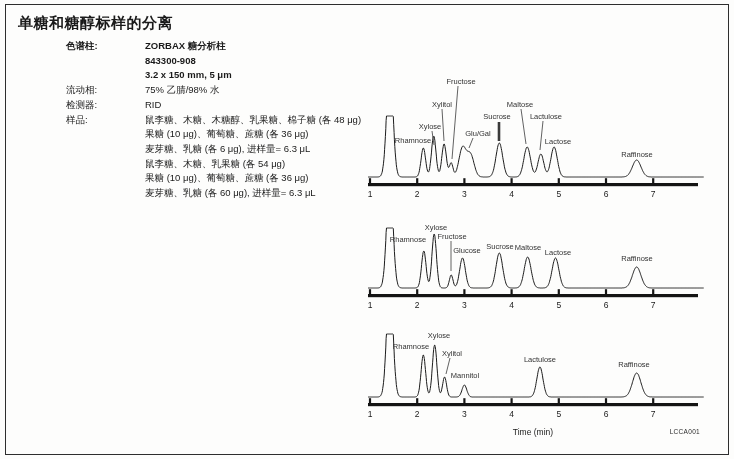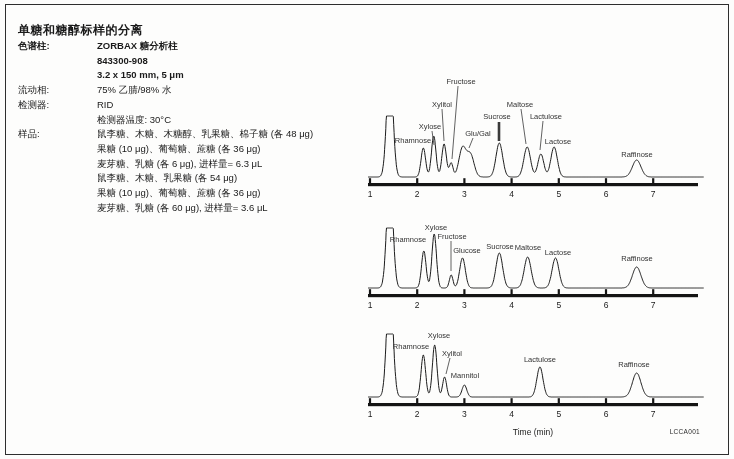--- a/index.html
+++ b/index.html
@@ -2,23 +2,23 @@
 <html><head>
 <meta charset="utf-8">
 <style>
   html,body{margin:0;padding:0;}
   body{
     width:734px;height:459px;position:relative;overflow:hidden;
     background:#fdfdfc;color:#1a1a1a;
     font-family:"Liberation Sans","DejaVu Sans",sans-serif;
   }
   .frame{position:absolute;left:5px;top:4px;right:5px;bottom:4px;border:1.6px solid #2e2e2e;}
-  .title{position:absolute;left:18px;top:14px;font-size:12px;font-weight:bold;letter-spacing:.5px;margin-top:8px;}
+  .title{position:absolute;left:18px;top:14px;font-size:15px;font-weight:bold;letter-spacing:.5px;}
   .conds{position:absolute;left:18px;top:39px;font-size:9.5px;line-height:14.72px;white-space:nowrap;}
-  .crow{height:14.72px;}
+  .crow{height:14.72px;margin-left:48px;}
   .clab{display:inline-block;width:79px;vertical-align:top;}
   .cval{display:inline-block;vertical-align:top;}
   .b{font-weight:bold;}
   #charts{position:absolute;left:352px;top:0;width:372px;height:459px;}
   .chrom{position:absolute;left:0;}
   .figcode{position:absolute;left:644px;top:428px;width:56px;text-align:right;font-size:6.5px;color:#2a2a2a;letter-spacing:.3px;}
   svg text{font-family:"Liberation Sans","DejaVu Sans",sans-serif;}
 </style>
 </head>
 <body>
@@ -26,27 +26,26 @@
 <div class="frame"></div>
 
 <div class="title">单糖和糖醇标样的分离</div>
 
 <div class="conds">
   <div class="crow"><span class="clab b">色谱柱:</span><span class="cval b">ZORBAX 糖分析柱</span></div>
   <div class="crow"><span class="clab"></span><span class="cval b">843300-908</span></div>
   <div class="crow"><span class="clab"></span><span class="cval b">3.2 x 150 mm, 5 μm</span></div>
   <div class="crow"><span class="clab">流动相:</span><span class="cval">75% 乙腈/98% 水</span></div>
   <div class="crow"><span class="clab">检测器:</span><span class="cval">RID</span></div>
-  <div class="crow"><span class="clab"></span><span class="cval">检测器温度: 30°C</span></div>
   <div class="crow"><span class="clab">样品:</span><span class="cval">鼠李糖、木糖、木糖醇、乳果糖、棉子糖 (各 48 μg)</span></div>
   <div class="crow"><span class="clab"></span><span class="cval">果糖 (10 μg)、葡萄糖、蔗糖 (各 36 μg)</span></div>
   <div class="crow"><span class="clab"></span><span class="cval">麦芽糖、乳糖 (各 6 μg), 进样量= 6.3 μL</span></div>
   <div class="crow"><span class="clab"></span><span class="cval">鼠李糖、木糖、乳果糖 (各 54 μg)</span></div>
   <div class="crow"><span class="clab"></span><span class="cval">果糖 (10 μg)、葡萄糖、蔗糖 (各 36 μg)</span></div>
-  <div class="crow"><span class="clab"></span><span class="cval">麦芽糖、乳糖 (各 60 μg), 进样量= 3.6 μL</span></div>
+  <div class="crow"><span class="clab"></span><span class="cval">麦芽糖、乳糖 (各 60 μg), 进样量= 6.3 μL</span></div>
 </div>
 
 <div id="charts">
     <svg width="372" height="136" class="chrom" style="top: 70px;">
       <rect x="16" y="113" width="330" height="3.2" fill="#141414"></rect>
       <rect x="16.9" y="108.2" width="2.2" height="5.2" fill="#141414"></rect>
       <text x="18" y="127" text-anchor="middle" font-size="8.5" fill="#1a1a1a">1</text>
       <rect x="64.10000000000001" y="108.2" width="2.2" height="5.2" fill="#141414"></rect>
       <text x="65.2" y="127" text-anchor="middle" font-size="8.5" fill="#1a1a1a">2</text>
       <rect x="111.30000000000001" y="108.2" width="2.2" height="5.2" fill="#141414"></rect>

